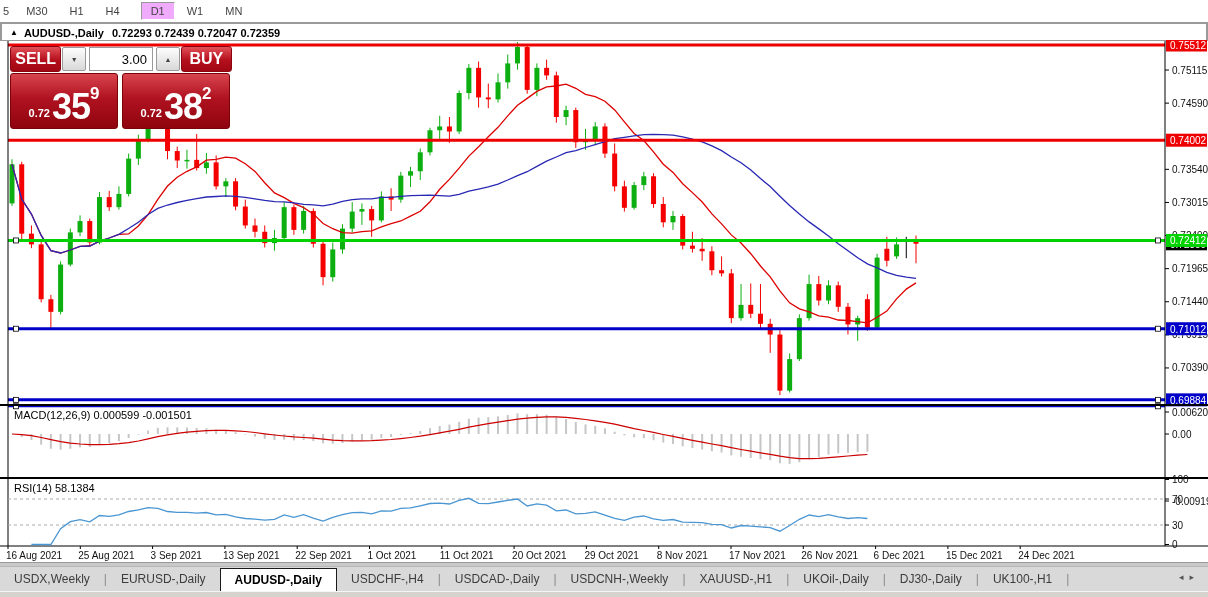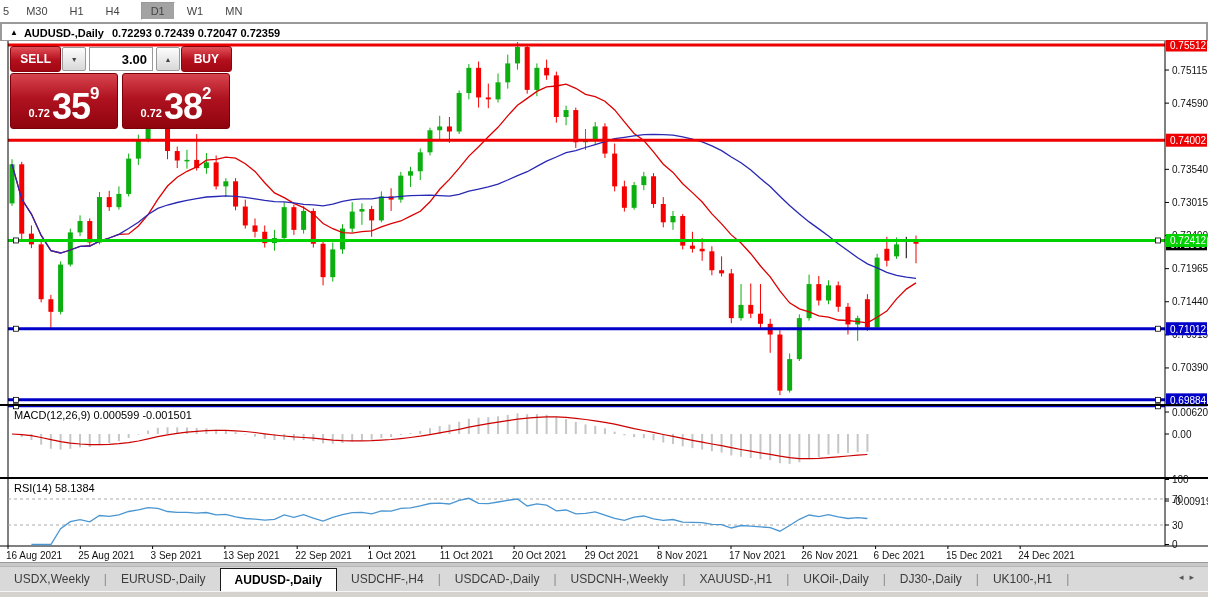--- a/index.html
+++ b/index.html
@@ -4,48 +4,48 @@
 <style>
   * { margin:0; padding:0; box-sizing:border-box; }
   html,body { width:1208px; height:597px; overflow:hidden;
     font-family:"Liberation Sans", sans-serif; background:#ffffff; }
   #app { position:relative; width:1208px; height:597px; background:#fff; }
 
   
   #tf-toolbar { position:absolute; left:0; top:0; width:1208px; height:21px;
     background:#ffffff; display:flex; align-items:center; font-size:11px; color:#444; }
   .tf-btn { padding:2px 9px; margin:0 1px; border:1px solid transparent; cursor:default; }
-  .tf-btn.active { background:#a3a3a3; border-color:#9a9a9a #ffffff #ffffff #9a9a9a; }
+  .tf-btn.active { background:#f0abfc; border-color:#9a9a9a #ffffff #ffffff #9a9a9a; }
   .tf-sep { width:1px; height:15px; background:#c8c8c8; margin:0 4px;
     border-right:1px solid #ffffff; }
 
   
   #chart-window { position:absolute; left:0; top:22px; width:1208px; height:544px;
     border:2px solid #9a9a9a; border-bottom:none; background:#fff; }
   #chart-titlebar { position:absolute; left:0; top:0; width:100%; height:17px;
     display:flex; align-items:center; font-size:11px; font-weight:bold; color:#000;
     background:#fff; padding-left:8px; }
   #chart-titlebar .tri { font-size:8px; margin-right:6px; }
   #chart-titlebar .ohlc { margin-left:8px; font-weight:bold; }
 
   #chart-svg { position:absolute; left:-2px; top:16px; }
 
   
   #trade-widget { position:absolute; left:8px; top:22px; width:222px; }
   #trade-row1 { display:flex; height:26px; }
-  .trade-btn { width:52px; height:26px; color:#fff; font-size:12px; font-weight:bold;
+  .trade-btn { width:52px; height:26px; color:#fff; font-size:16px; font-weight:bold;
     display:flex; align-items:center; justify-content:center;
     background:linear-gradient(#e25058,#b40f1c 55%,#a00813); border:1px solid #8c0410;
     border-radius:3px; }
   .spin-btn { width:24px; height:24px; margin:1px 1px; background:linear-gradient(#fdfdfd,#d8d8d8);
     border:1px solid #9a9a9a; border-radius:2px; font-size:7px; color:#444;
     display:flex; align-items:center; justify-content:center; }
   #vol-input { width:64px; height:24px; margin:1px 2px; border:1px solid #9a9a9a;
     background:#fff; font-size:13px; text-align:right; padding-right:5px;
-    font-family:"Liberation Sans", sans-serif;font-weight:bold; }
+    font-family:"Liberation Sans", sans-serif; }
   #trade-row2 { display:flex; margin-top:1px; }
   .quote-box { width:108px; height:56px; color:#fff; border:1px solid #7a0008; border-radius:3px;
     background:linear-gradient(#d8454e,#b01220 45%,#8f040e);
     display:flex; align-items:flex-end; justify-content:center; padding-bottom:4px; }
   .quote-box + .quote-box { margin-left:4px; }
   .q-prefix { font-size:11px; font-weight:bold; margin-right:2px; line-height:22px; }
   .q-big { font-size:36px; font-weight:bold; line-height:34px; letter-spacing:-1px; }
   .q-sup { font-size:17px; font-weight:bold; line-height:40px; align-self:flex-start; }
 
   

